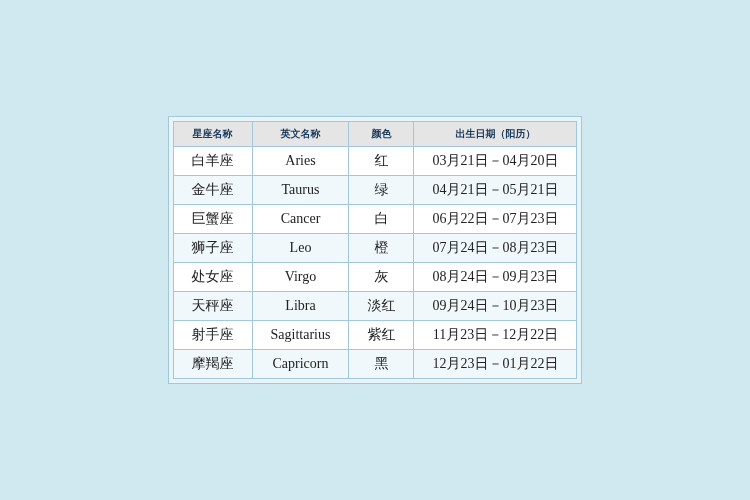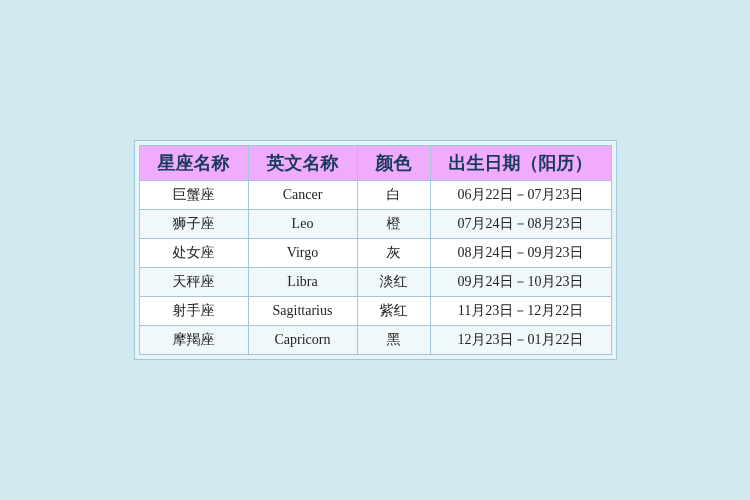--- a/index.html
+++ b/index.html
@@ -26,24 +26,24 @@
       border-collapse: collapse;
       background-color: #f5fbfd;
     }
     th, td {
       border: 1px solid #a0c8d8;
       padding: 5px 18px;
       text-align: center;
       white-space: nowrap;
     }
     thead tr th {
-      background-color: #f0abfc;
+      background-color: #e5e5e5;
       font-weight: bold;
       color: #1a3a5c;
-      font-size: 18px;
+      font-size: 10px;
     }
     tbody tr td {
       background-color: #ffffff;
       color: #222;
       font-size: 14px;
     }
     tbody tr:nth-child(even) td {
       background-color: #f0f8fc;
     }
   </style>
@@ -54,20 +54,32 @@
   <table>
     <thead>
       <tr>
         <th>星座名称</th>
         <th>英文名称</th>
         <th>颜色</th>
         <th>出生日期（阳历）</th>
       </tr>
     </thead>
     <tbody id="table-body">
+    <tr>
+          <td>白羊座</td>
+          <td>Aries</td>
+          <td>红</td>
+          <td>03月21日－04月20日</td>
+        </tr>
+        <tr>
+          <td>金牛座</td>
+          <td>Taurus</td>
+          <td>绿</td>
+          <td>04月21日－05月21日</td>
+        </tr>
         <tr>
           <td>巨蟹座</td>
           <td>Cancer</td>
           <td>白</td>
           <td>06月22日－07月23日</td>
         </tr>
         <tr>
           <td>狮子座</td>
           <td>Leo</td>
           <td>橙</td>

